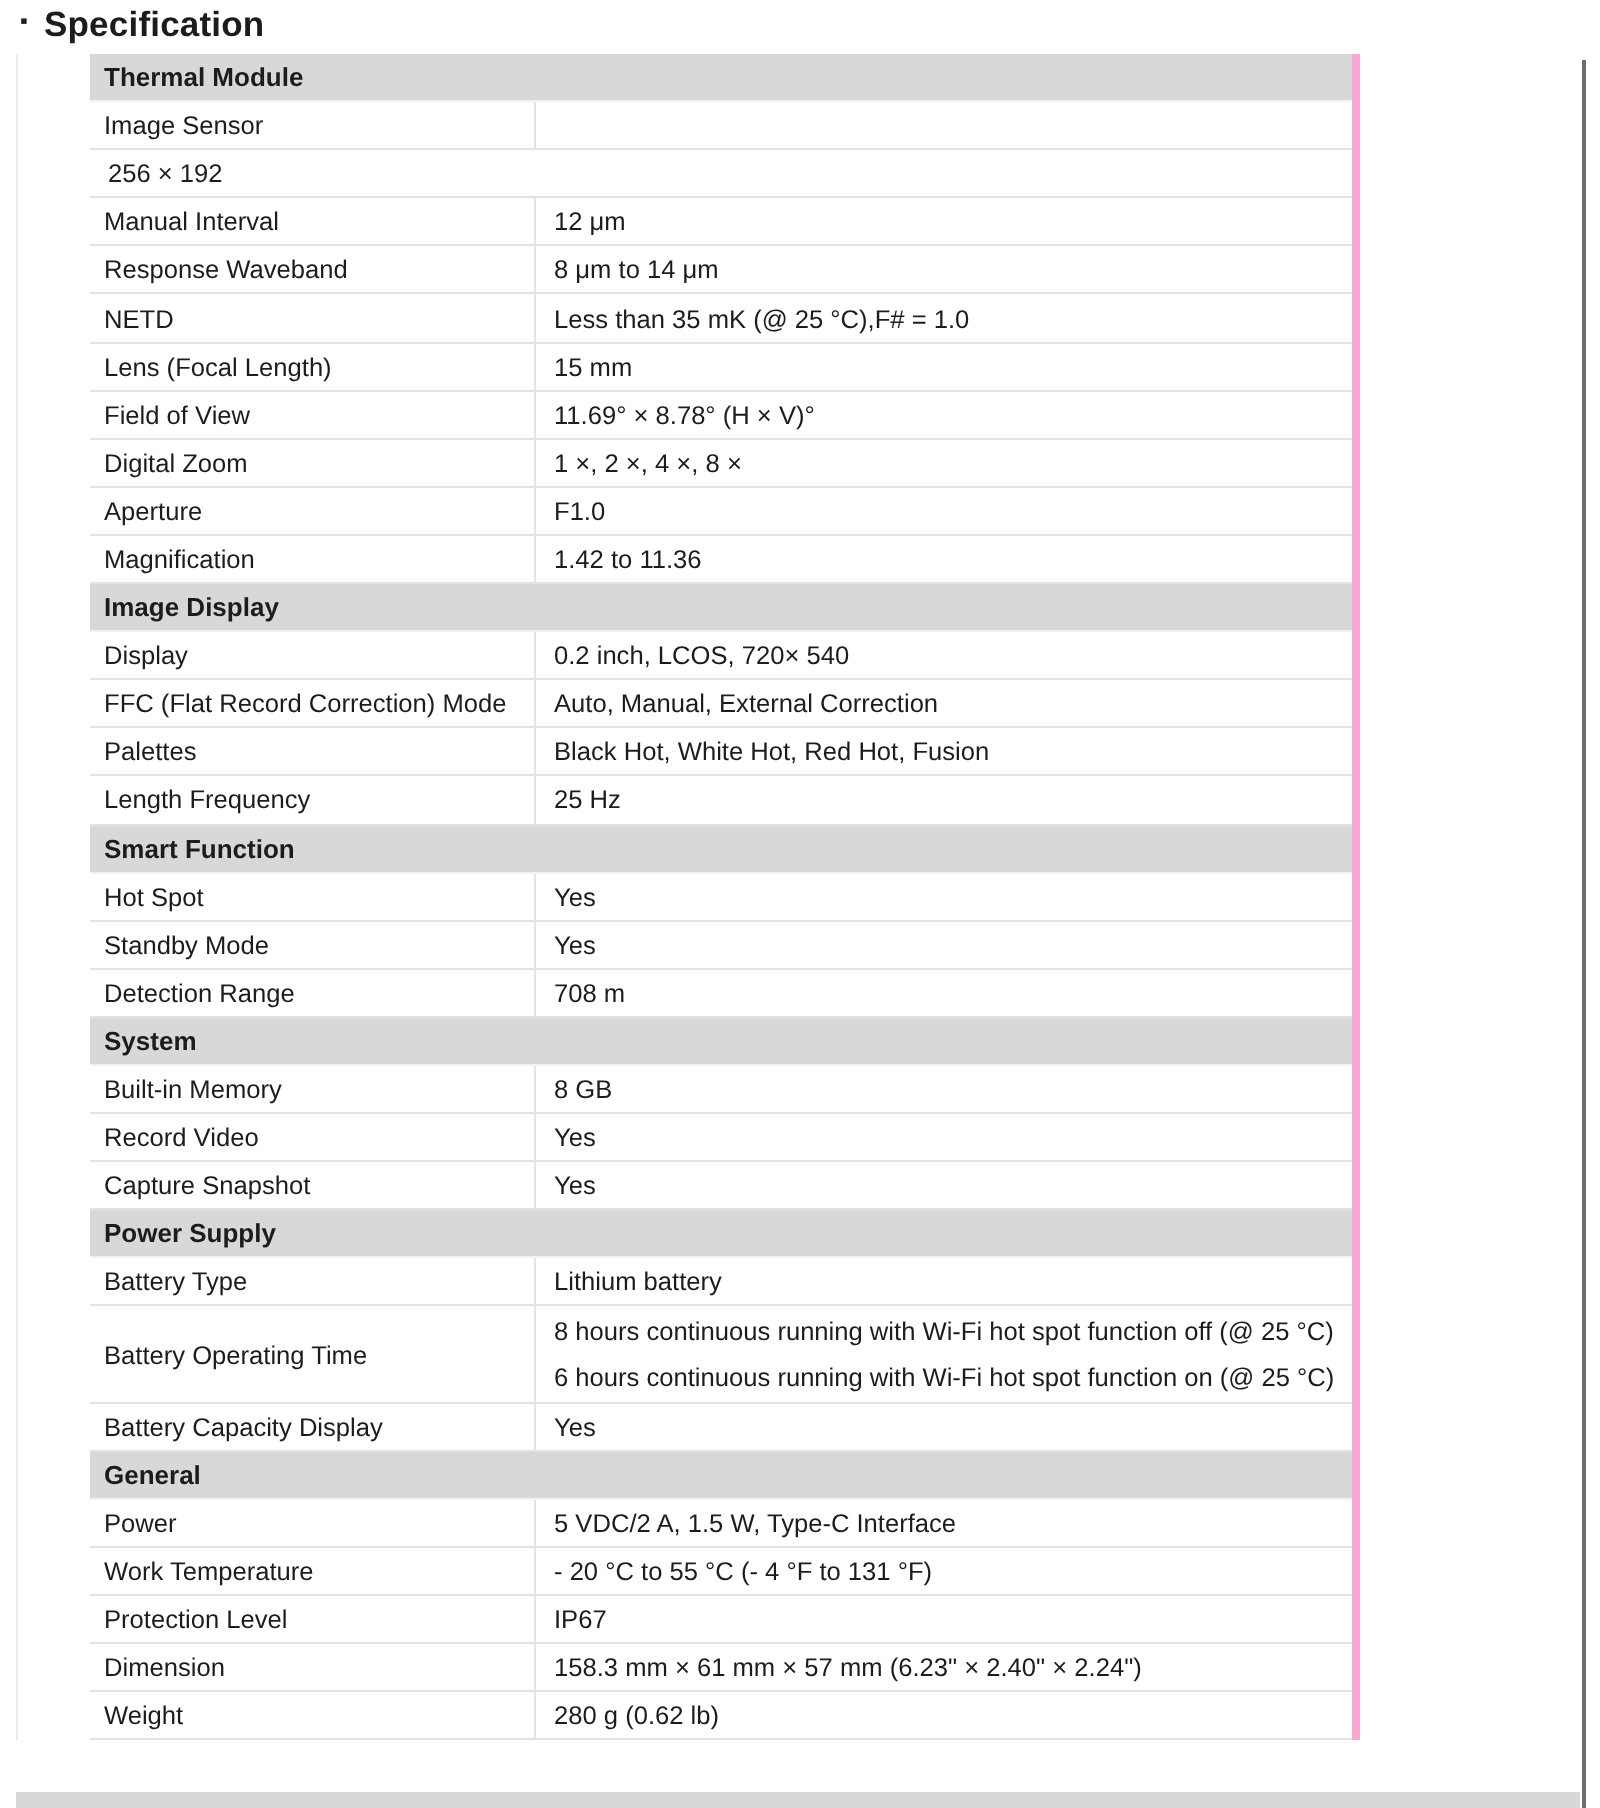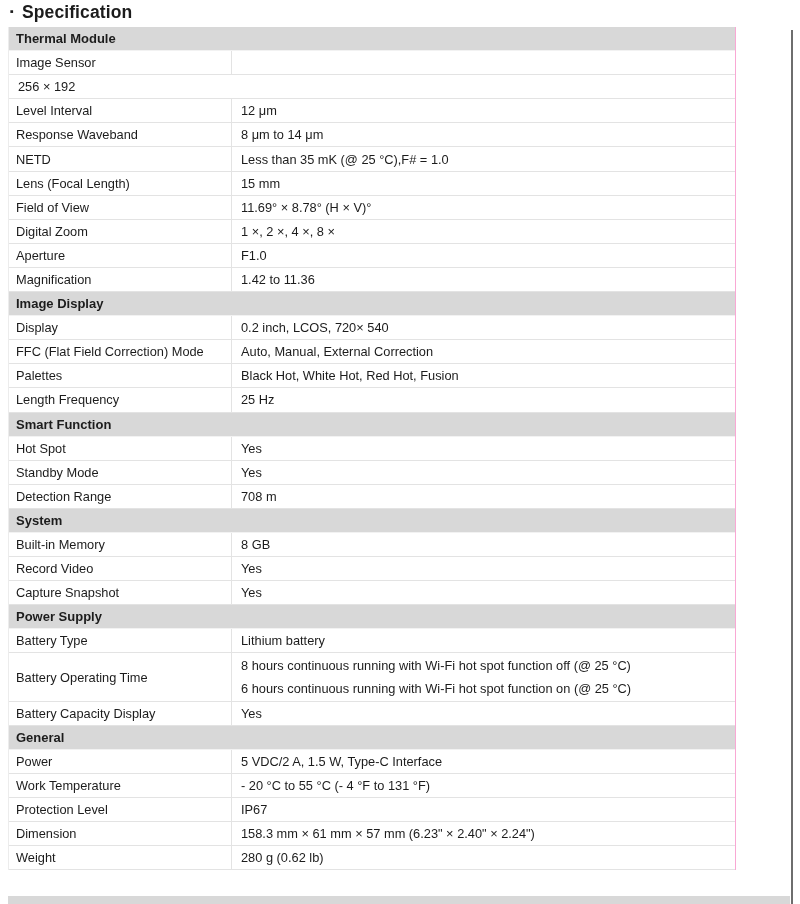--- a/index.html
+++ b/index.html
@@ -19,24 +19,25 @@
   }
   .title-bullet {
     font-size: 11px;
     margin-right: 8px;
     line-height: 1;
     transform: translateY(-1px);
   }
   .spec-table {
     position: absolute;
     left: 8px; top: 27px;
-    width: 728px;
+    width: 672px;
     border-left: 1px solid #ececec;
-    border-right: 1px solid #f9a8d4;
+    border-right: 4px solid #f9a8d4;
     background: #ffffff;
+    padding-left: 36px;
   }
   .sec-header {
     height: 24.1px;
     background: var(--header-bg, #d8d8d8);
     display: flex; align-items: center;
     font-weight: bold; font-size: 13px;
     padding-left: 7px;
     border-bottom: 1px solid #f2f2f2;
   }
   .spec-row {
@@ -85,21 +86,21 @@
     <div class="sec-header">Thermal Module</div>
     <div class="spec-row">
       <div class="cell-label">Image Sensor</div>
     </div>
     <div class="spec-row">
       <div class="cell-value">
         <div class="value-line">256 × 192</div>
       </div>
     </div>
     <div class="spec-row">
-      <div class="cell-label">Level Interval</div>
+      <div class="cell-label">Manual Interval</div>
       <div class="cell-value">
         <div class="value-line">12 μm</div>
       </div>
     </div>
     <div class="spec-row">
       <div class="cell-label">Response Waveband</div>
       <div class="cell-value">
         <div class="value-line">8 μm to 14 μm</div>
       </div>
     </div>
@@ -140,21 +141,21 @@
       </div>
     </div>
     <div class="sec-header">Image Display</div>
     <div class="spec-row">
       <div class="cell-label">Display</div>
       <div class="cell-value">
         <div class="value-line">0.2 inch, LCOS, 720× 540</div>
       </div>
     </div>
     <div class="spec-row">
-      <div class="cell-label">FFC (Flat Field Correction) Mode</div>
+      <div class="cell-label">FFC (Flat Record Correction) Mode</div>
       <div class="cell-value">
         <div class="value-line">Auto, Manual, External Correction</div>
       </div>
     </div>
     <div class="spec-row">
       <div class="cell-label">Palettes</div>
       <div class="cell-value">
         <div class="value-line">Black Hot, White Hot, Red Hot, Fusion</div>
       </div>
     </div>

